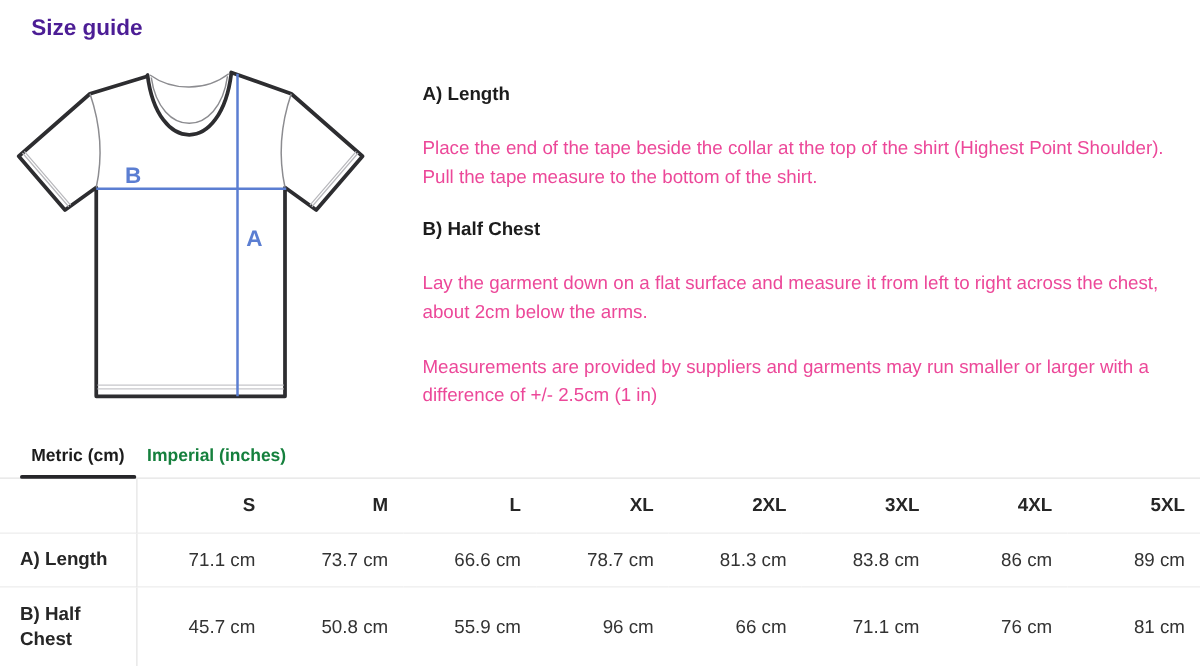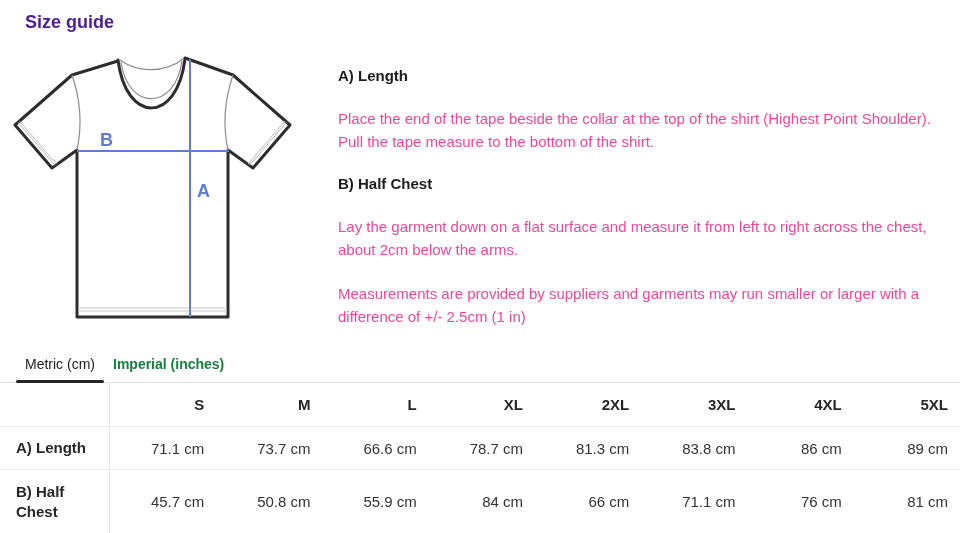--- a/index.html
+++ b/index.html
@@ -41,21 +41,21 @@
     width: 960px; height: 38px; box-sizing: border-box;
     border-bottom: 1px solid #e3e3e3;
     display: flex; align-items: stretch;
     padding-left: 16px;
   }
   .tab {
     padding: 0 9px; display: flex; align-items: center;
     font-size: 14px; color: #15803d; position: relative;
     cursor: pointer; white-space: nowrap; font-weight: bold;
   }
-  .tab.active { font-weight: 400; color: #1c1c1c; }
+  .tab.active { font-weight: 700; color: #1c1c1c; }
   .tab.active::after {
     content: ""; position: absolute; left: 0; right: 0; bottom: -1px;
     height: 3px; background: #26262a; border-radius: 2px;
   }
 
   
   .size-table {
     position: absolute; left: 0; top: 383px; width: 960px;
     display: grid;
     grid-template-columns: 110px repeat(8, 1fr);
@@ -142,18 +142,18 @@
   <div class="cell hb">78.7 cm</div>
   <div class="cell hb">81.3 cm</div>
   <div class="cell hb">83.8 cm</div>
   <div class="cell hb">86 cm</div>
   <div class="cell hb">89 cm</div>
 
   <div class="cell rowlabel">B) Half Chest</div>
   <div class="cell">45.7 cm</div>
   <div class="cell">50.8 cm</div>
   <div class="cell">55.9 cm</div>
-  <div class="cell">84 cm</div>
+  <div class="cell">96 cm</div>
   <div class="cell">66 cm</div>
   <div class="cell">71.1 cm</div>
   <div class="cell">76 cm</div>
   <div class="cell">81 cm</div>
 </div>
 
 </body></html>

